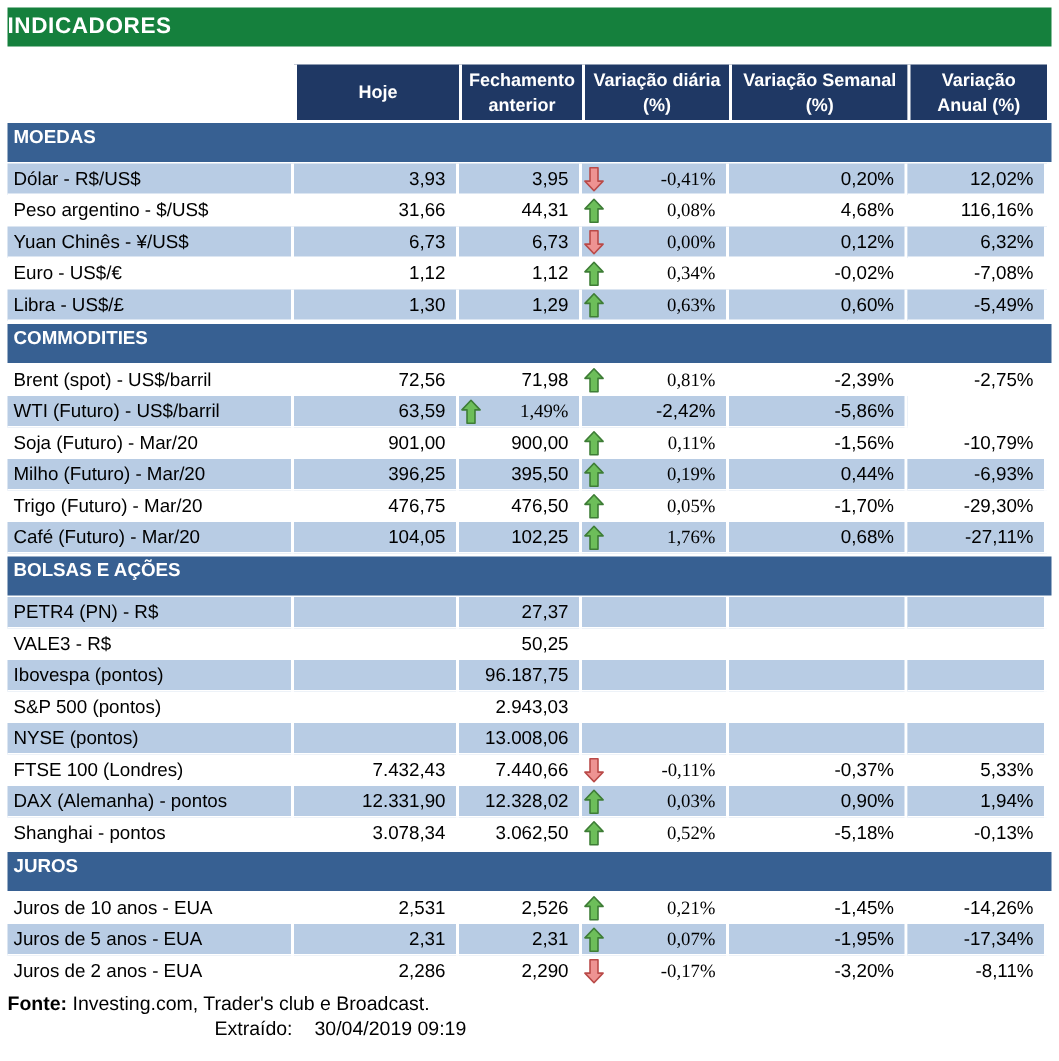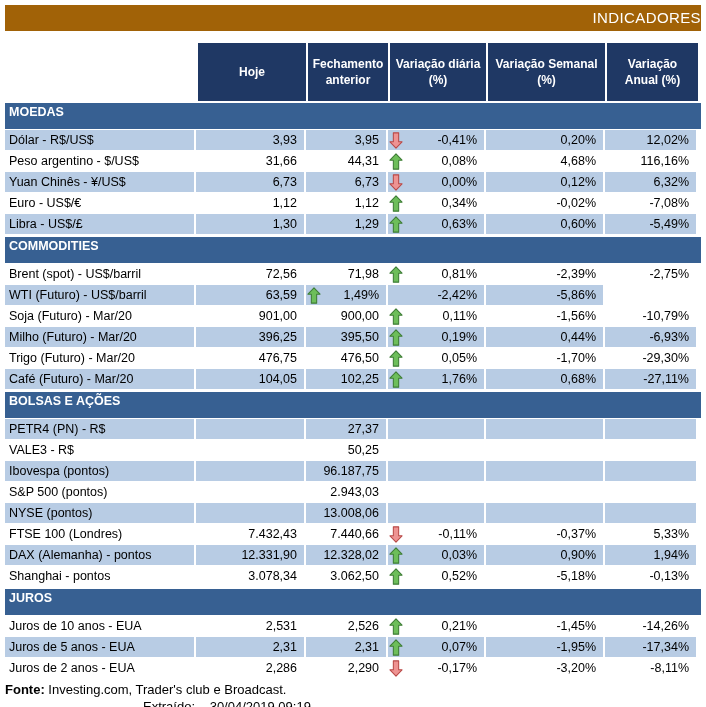--- a/index.html
+++ b/index.html
@@ -1,42 +1,42 @@
 <!DOCTYPE html>
 <html><head>
 <meta charset="utf-8">
 <style>
   html,body { margin:0; padding:0; background:#ffffff; }
   body { font-family:"Liberation Sans", sans-serif; }
   .sheet { width:706px; height:707px; box-sizing:border-box; padding:5px 5px 0 5px;
            background:#fff; overflow:hidden; }
 
-  .title-bar { height:26px; background:#a16207; color:#fff; font-weight:normal;
-               font-size:15px; line-height:26px; text-align:right; letter-spacing:.4px; }
+  .title-bar { height:26px; background:#15803d; color:#fff; font-weight:bold;
+               font-size:15px; line-height:26px; text-align:left; letter-spacing:.4px; }
   .gap { height:12px; }
 
   .grid { display:grid; grid-template-columns:191px 110px 82px 98px 119px 93px; }
 
-  .header-row { height:58px; margin-bottom:2px; }
+  .header-row { height:37px; margin-bottom:2px; }
   .hcell { background:#1F3864; color:#fff; font-weight:bold; font-size:12px;
            display:flex; align-items:center; justify-content:center; text-align:center;
            white-space:pre-line; line-height:1.35; border-left:2px solid #fff; box-sizing:border-box; }
   .hcell.corner { background:transparent; border-left:none; }
 
   .section-bar { height:26px; background:#376092; color:#fff; font-weight:bold;
                  font-size:12.5px; box-sizing:border-box; padding:2px 0 0 4px;
                  margin:2px 0 1px 0; }
 
   .data-row { height:21px; }
   .cell { font-size:12.5px; color:#000; display:flex; align-items:center;
           box-sizing:border-box; border-right:2px solid #fff; border-bottom:1px solid #fff;
           overflow:hidden; white-space:nowrap; }
   .cell.label { padding-left:4px; }
   .cell.num   { justify-content:flex-end; padding-right:7px; }
-  .cell.vard  { justify-content:space-between; padding-left:1px; padding-right:7px; }
+  .cell.vard  { justify-content:space-between; padding-left:1px; padding-right:7px;font-family:Liberation Serif, serif; }
   .striped .cell { background:#B8CCE4; }
   .arrow-slot { width:15px; height:17px; display:flex; align-items:center; }
   .vard-val { flex:1; text-align:right; }
 
   .footer { margin-top:3px; font-size:13px; color:#000; line-height:15px; }
   .footer .b { font-weight:bold; }
   .extraido { margin-left:138px; margin-top:2px; }
   .extraido .val { margin-left:11px; }
 </style>
 </head>

